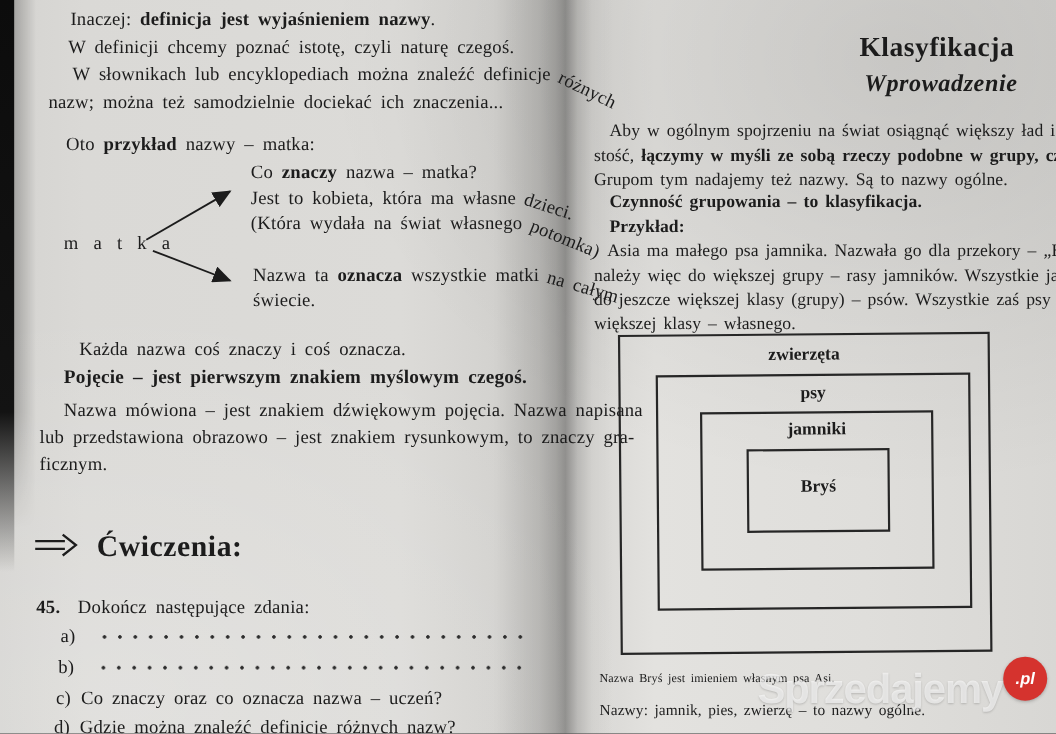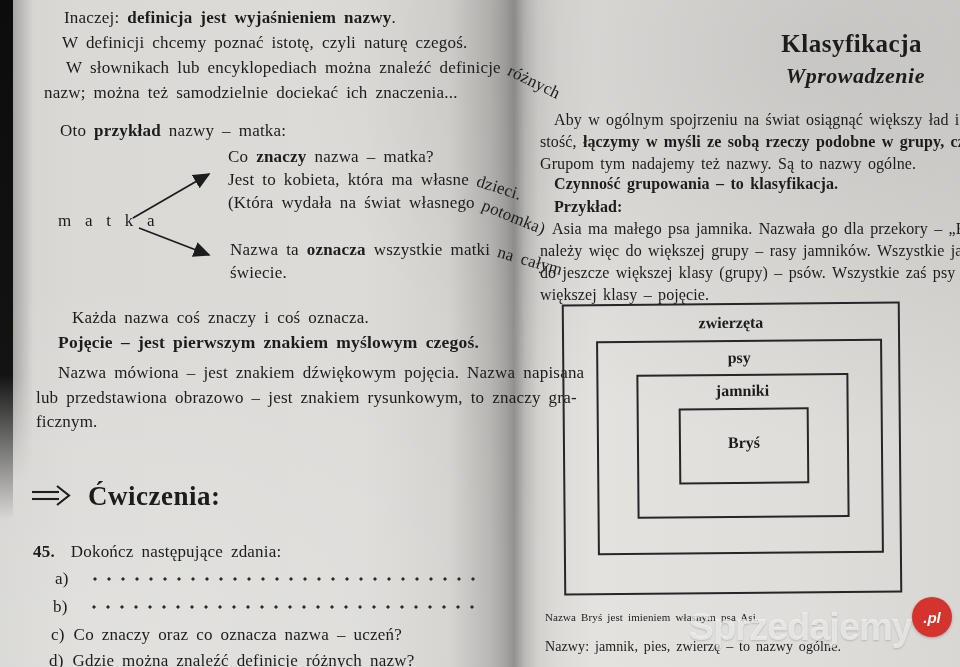--- a/index.html
+++ b/index.html
@@ -122,21 +122,21 @@
     <div class="line rp" style="left:554px;top:112px">Aby w ogólnym spojrzeniu na świat osiągnąć większy ład i przejrzy-</div>
     <div class="line rp" style="left:540px;top:134px"><span>stość, </span><span class="b">łączymy w myśli ze sobą rzeczy podobne w grupy, czyli klasy</span></div>
     <div class="line rp" style="left:540px;top:156px">Grupom tym nadajemy też nazwy. Są to nazwy ogólne.</div>
 
     <div class="line rp b" style="left:554px;top:176px">Czynność grupowania – to klasyfikacja.</div>
     <div class="line rp b" style="left:554px;top:199px">Przykład:</div>
 
     <div class="line rp" style="left:552px;top:221px">Asia ma małego psa jamnika. Nazwała go dla przekory – „Bryś”. Bryś</div>
     <div class="line rp" style="left:540px;top:243px">należy więc do większej grupy – rasy jamników. Wszystkie jamniki należą</div>
     <div class="line rp" style="left:540px;top:265px">do jeszcze większej klasy (grupy) – psów. Wszystkie zaś psy – do jeszcze</div>
-    <div class="line rp" style="left:540px;top:287px">większej klasy – pojęcie.</div>
+    <div class="line rp" style="left:540px;top:287px">większej klasy – własnego.</div>
 
     <div class="box" style="left:563px;top:303px;width:334px;height:287px;transform:rotate(-0.5deg)">
       <div class="box-label" style="top:9px">zwierzęta</div>
       <div class="box" style="left:32px;top:35px;width:282px;height:210px">
         <div class="box-label" style="top:7px">psy</div>
         <div class="box" style="left:38px;top:32px;width:208px;height:140px">
           <div class="box-label" style="top:6px">jamniki</div>
           <div class="box" style="left:40px;top:32px;width:126px;height:72px">
             <div class="box-label" style="top:24px">Bryś</div>
           </div>

